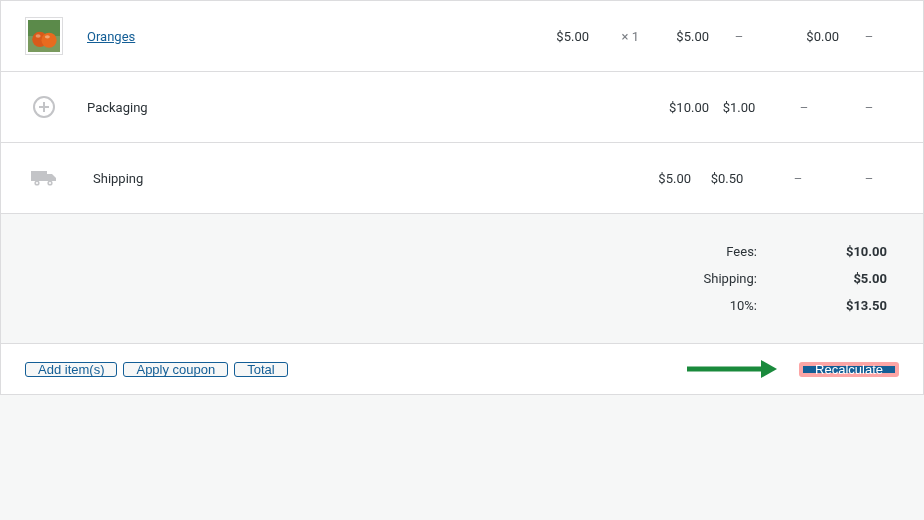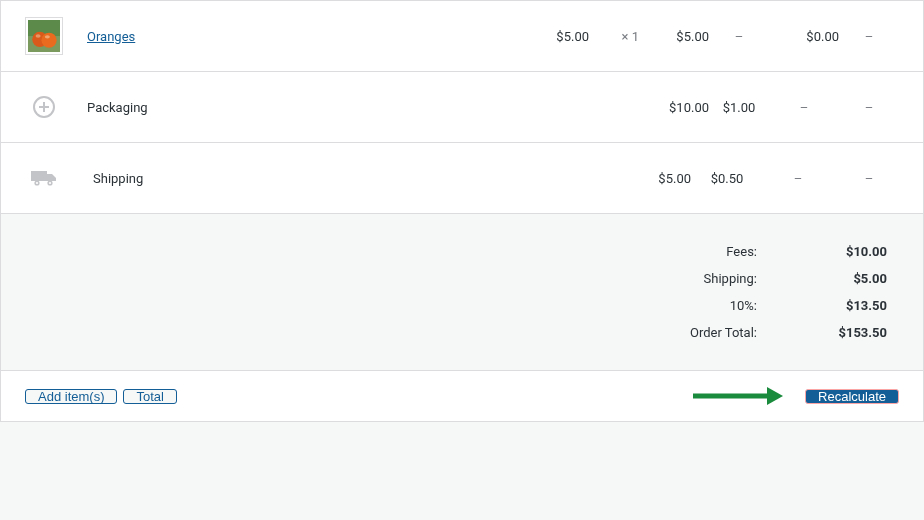--- a/index.html
+++ b/index.html
@@ -83,21 +83,21 @@
     font-size:13px;
     border-radius:3px;
     cursor:pointer;
     background:#f6f7f7;
     margin-right:6px;
   }
   .btn-secondary {
     color:#135e96; background:#f6f7f7; border:1px solid #135e96;
   }
   .btn-primary {
-    color:#fff; background:#135e96; border:1px solid #fca5a5;
+    color:#fff; background:#135e96; border:4px solid #fca5a5;
     margin-right:0;
   }
   .spacer { flex:1; }
 
   
   .arrow {
     width:90px; height:18px; margin-right:22px; position:relative;
   }
   .arrow-line {
     position:absolute; top:50%; left:0; right:10px; height:5px;
@@ -180,28 +180,25 @@
       <span class="totals-value">$10.00</span>
     </div>
     <div class="totals-row">
       <span class="totals-label">Shipping:</span>
       <span class="totals-value">$5.00</span>
     </div>
     <div class="totals-row">
       <span class="totals-label">10%:</span>
       <span class="totals-value">$13.50</span>
     </div>
-    <div class="totals-row">
-      <span class="totals-label">Order Total:</span>
-      <span class="totals-value">$153.50</span>
-    </div>
   </div>
 
   <div class="actions">
     <button class="btn btn-secondary">Add item(s)</button>
+    <button class="btn btn-secondary">Apply coupon</button>
     <button class="btn btn-secondary">Total</button>
     <div class="spacer"></div>
     <div class="arrow">
       <div class="arrow-line"></div>
       <div class="arrow-head"></div>
     </div>
     <button class="btn btn-primary">Recalculate</button>
   </div>
 
 </div>

